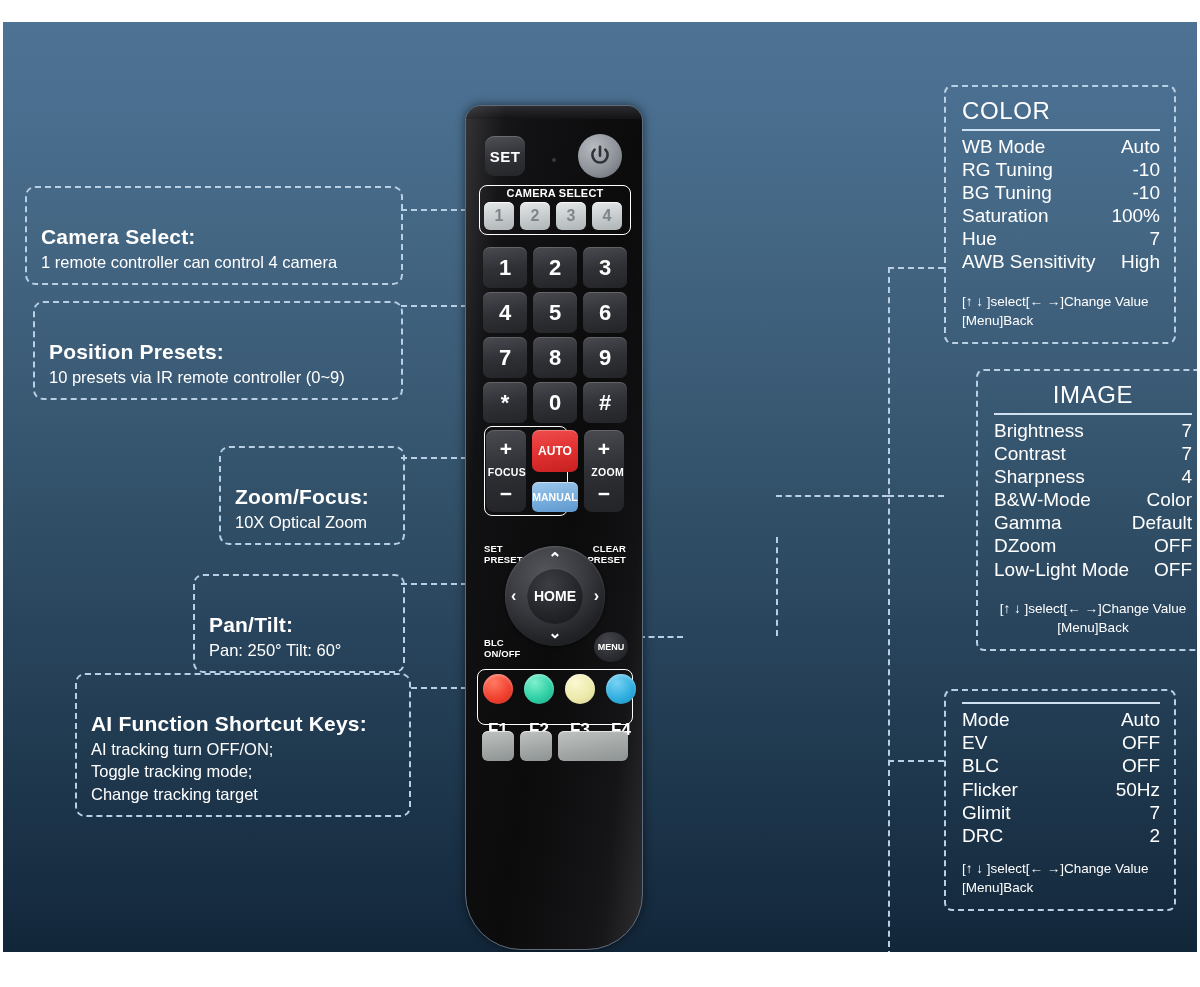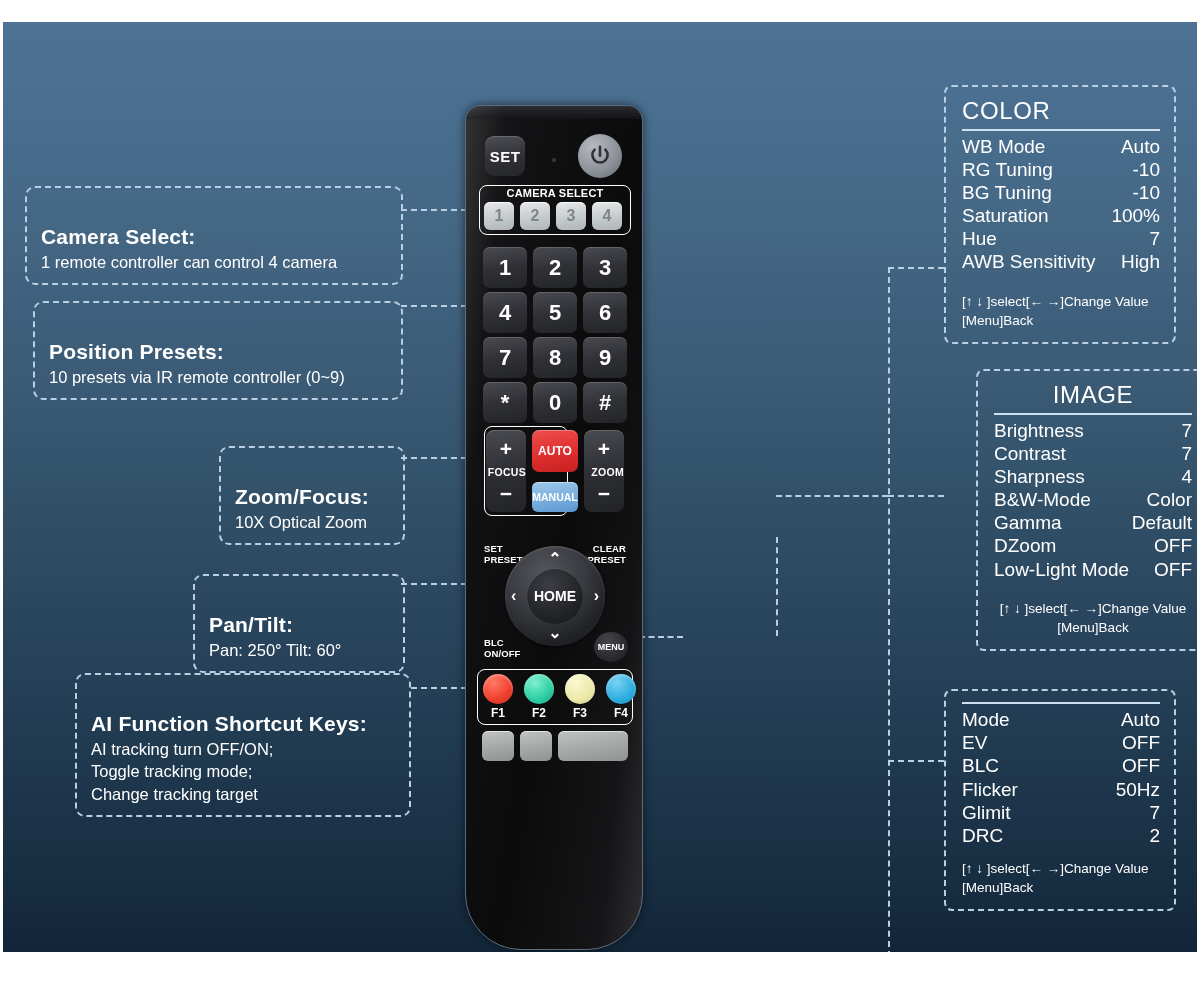--- a/index.html
+++ b/index.html
@@ -281,21 +281,21 @@
   
   #fkeys {
     position: absolute; left: 17px; top: 568px;
     display: flex; gap: 11px;
   }
   .fkey { width: 30px; text-align: center; }
   .fdot {
     width: 30px; height: 30px; border-radius: 50%;
     box-shadow: inset 0 2px 3px rgba(255,255,255,.35);
   }
-  .flab { color: #ffffff; font-size: 12px; font-weight: 700; margin-top: 2px; }
+  .flab { color: #ffffff; font-size: 17px; font-weight: 700; margin-top: 16px; }
   #fkeys-ring {
     position: absolute; left: 11px; top: 563px; width: 156px; height: 56px;
     border: 1.6px solid #ffffff; border-radius: 8px;
   }
 
   
   #graykeys { position: absolute; left: 16px; top: 625px; display: flex; gap: 6px; align-items: flex-start; }
   .graykey {
     height: 30px; border-radius: 6px;
     background: linear-gradient(170deg,#bfc3c2,#a3a8a7 55%,#8d9392);

